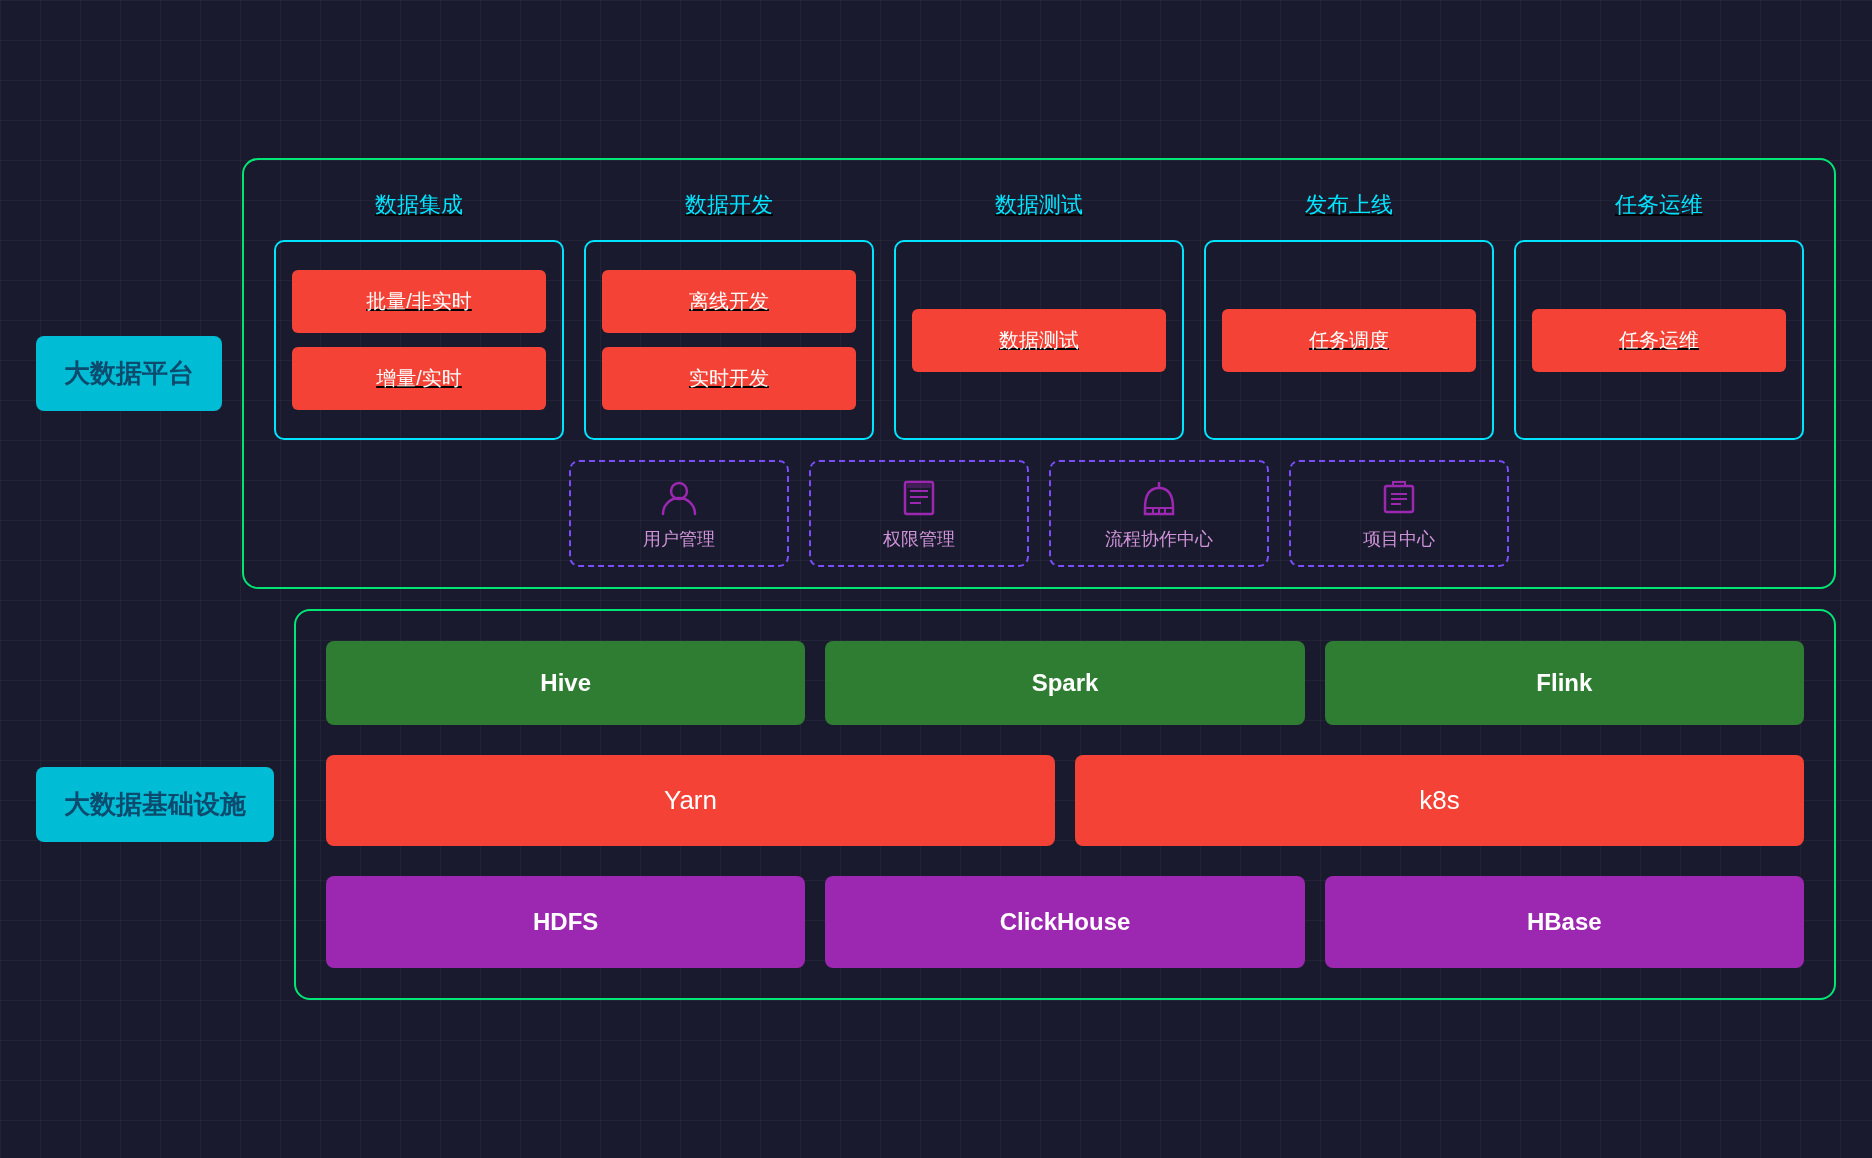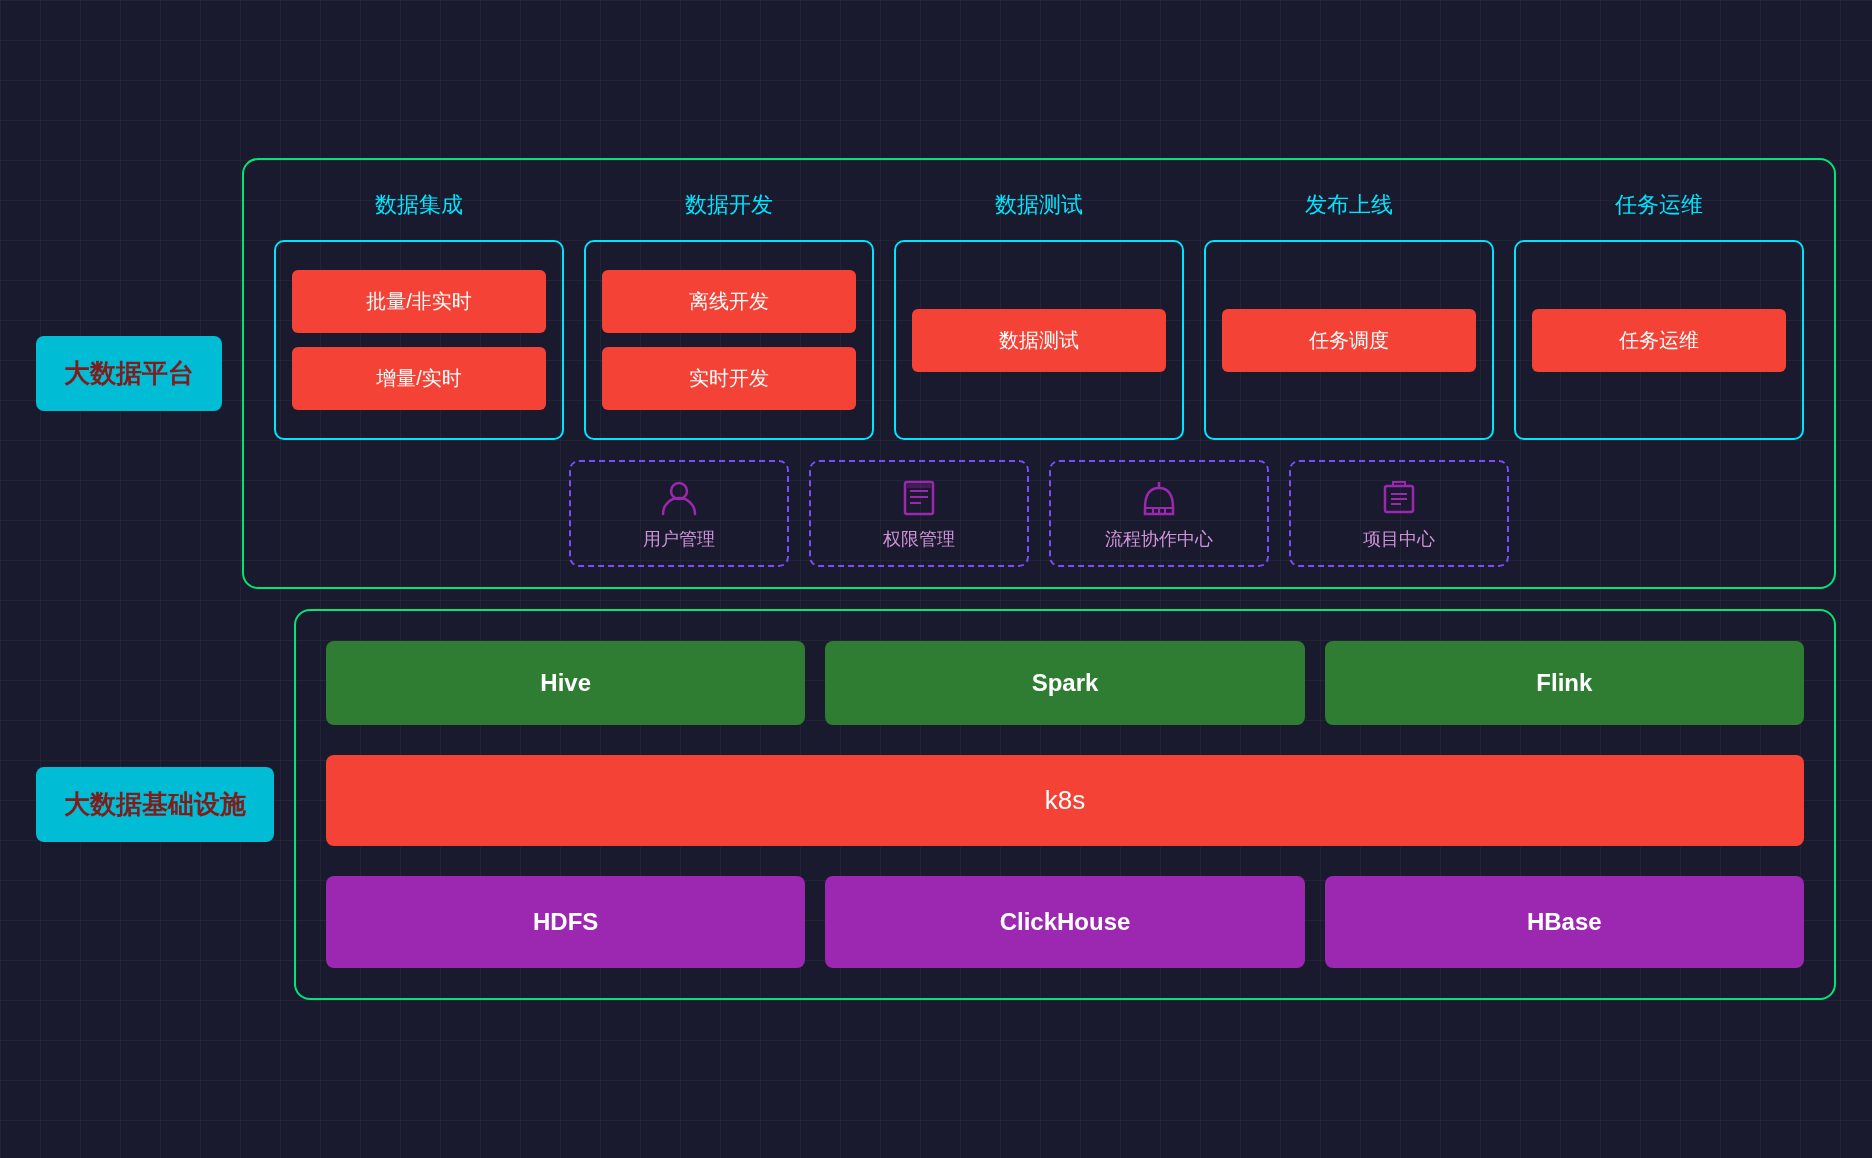--- a/index.html
+++ b/index.html
@@ -37,40 +37,41 @@
     .left-label-top {
       display: flex;
       align-items: center;
       justify-content: center;
       min-width: 170px;
       margin-right: 20px;
     }
 
     .label-box-cyan {
       background: #00bcd4;
-      color: #7f1d1d;
+      color: #0c4a6e;
       font-size: 26px;
       font-weight: bold;
       padding: 20px 28px;
       border-radius: 8px;
       text-align: center;
       min-width: 160px;
     }
 
     .top-panel {
       flex: 1;
       border: 2px solid #00e676;
       border-radius: 16px;
       padding: 30px 30px 20px 30px;
     }
 
     .top-panel-columns {
       display: flex;
       gap: 20px;
       margin-bottom: 20px;
+      text-decoration: underline;
     }
 
     .column-group {
       flex: 1;
       display: flex;
       flex-direction: column;
       align-items: center;
       gap: 12px;
     }
 
@@ -335,20 +336,21 @@
 
     <div class="bottom-panel">
 
       <div class="engine-row">
         <button class="green-btn">Hive</button>
         <button class="green-btn">Spark</button>
         <button class="green-btn">Flink</button>
       </div>
 
       <div class="yarn-row">
+        <button class="red-btn-large">Yarn</button>
         <button class="red-btn-large">k8s</button>
       </div>
 
       <div class="hdfs-row">
         <button class="purple-btn">HDFS</button>
         <button class="purple-btn">ClickHouse</button>
         <button class="purple-btn">HBase</button>
       </div>
 
     </div>

